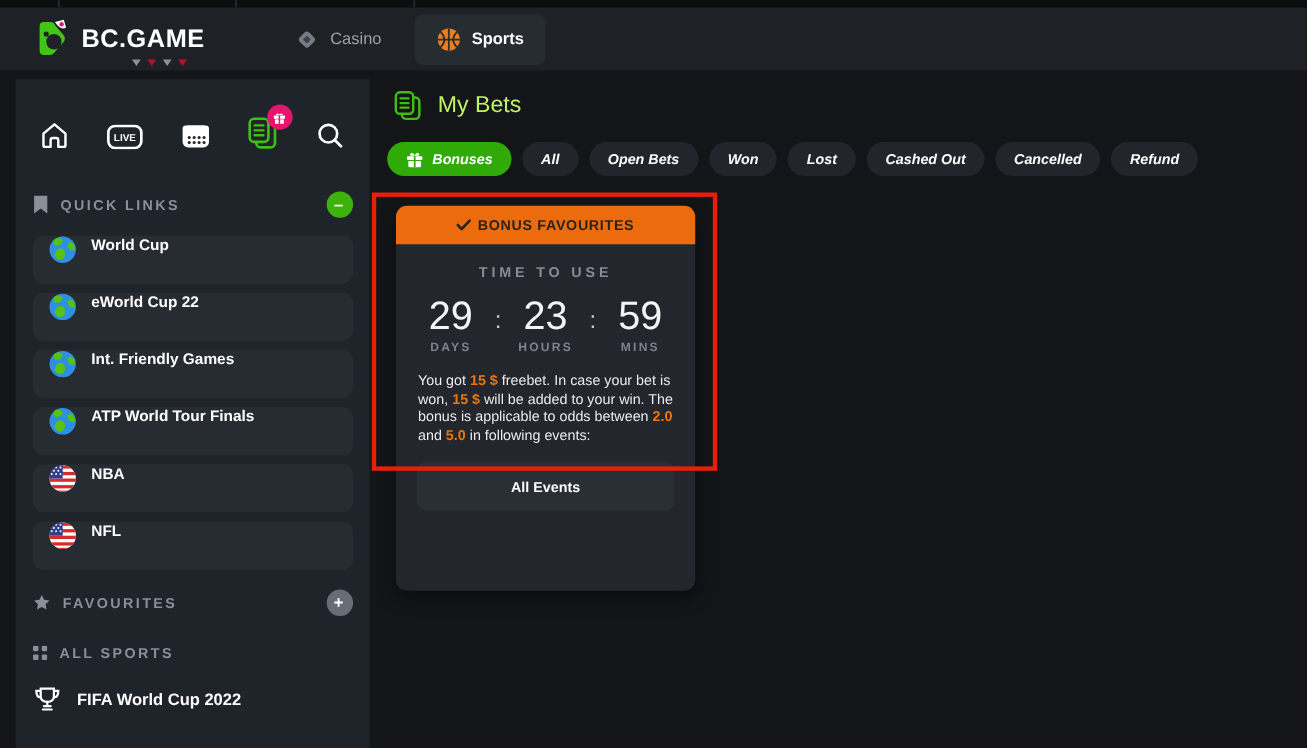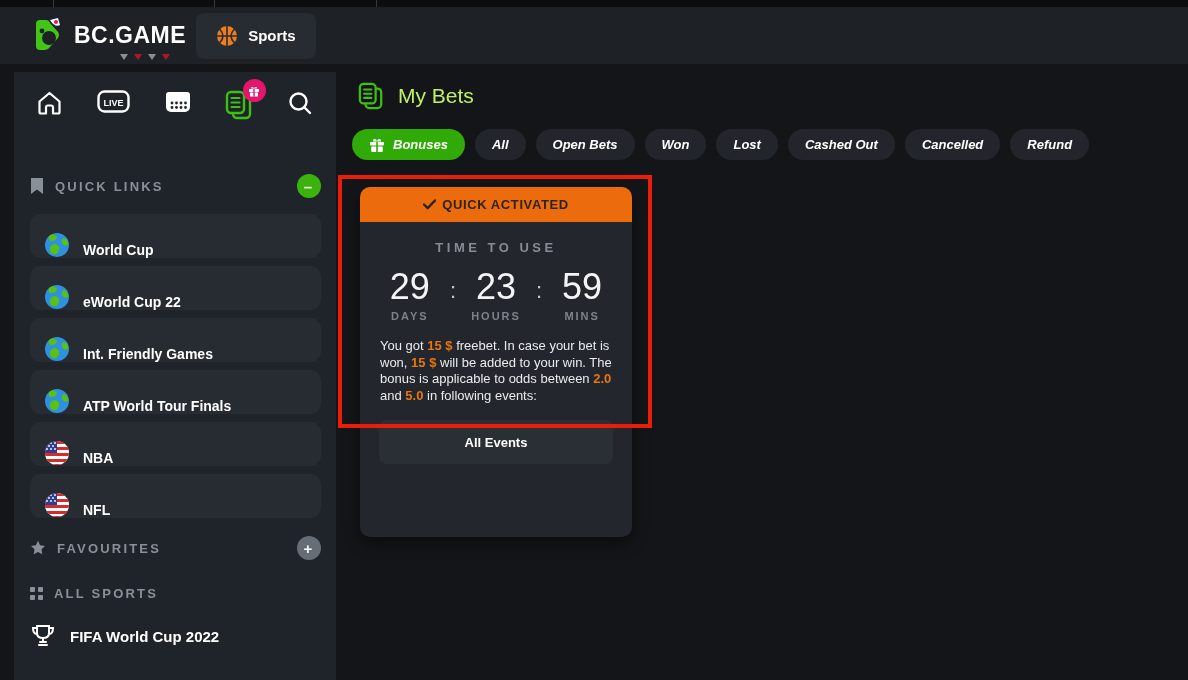--- a/index.html
+++ b/index.html
@@ -25,35 +25,35 @@
   .logo-flags i { width:0; height:0; border-left:4px solid transparent; border-right:4px solid transparent; border-top:6px solid #8a9097; }
   .logo-flags i.red { border-top-color:#b5122f; }
   .top-tab { display:flex; align-items:center; gap:10px; font-size:15px; color:#9aa1a8; cursor:pointer; padding:12px 20px; border-radius:8px; }
   .top-tab.casino { margin-left:62px; }
   .top-tab.active { background:#272c33; color:#fff; font-weight:bold; margin-left:10px; }
   
   .sidebar {
     position:absolute; left:14px; top:72px; width:322px; height:608px;
     background:#1f242b; padding:12px 15px 0 16px;
   }
-  .icon-row { display:flex; justify-content:space-between; align-items:flex-start; padding:6px 8px 0 6px; height:52px; }
+  .icon-row { display:flex; justify-content:space-between; align-items:flex-end; padding:6px 8px 0 6px; height:52px; }
   .icon-btn { position:relative; display:flex; align-items:center; justify-content:center; cursor:pointer; }
   .badge {
     position:absolute; top:-11px; right:-13px; width:23px; height:23px; border-radius:50%;
     background:#e3156c; display:flex; align-items:center; justify-content:center;
   }
   .section-head { display:flex; align-items:center; gap:11px; margin-top:38px; color:#8a9097; font-size:13px; font-weight:bold; letter-spacing:2.2px; }
   .section-head .spacer { flex:1; }
   .round-btn { width:24px; height:24px; border-radius:50%; display:flex; align-items:center; justify-content:center; cursor:pointer; font-size:15px; font-weight:bold; color:#fff; }
   .round-btn.green { background:#3cb30c; }
   .round-btn.gray { background:#676d74; }
   .ql-list { margin-top:16px; }
   .ql-item {
     height:44px; margin-bottom:8px; background:#272b32; border-radius:10px;
-    display:flex; align-items:flex-end; gap:13px; padding:0 14px; cursor:pointer;
+    display:flex; align-items:flex-start; gap:13px; padding:0 14px; cursor:pointer;
   }
   .ql-item .label { font-size:14px; font-weight:bold; color:#fff; }
   .sport-row { display:flex; align-items:center; gap:14px; margin-top:28px; cursor:pointer; }
   .sport-row .label { font-size:15px; font-weight:bold; color:#fff; }
   .sport-row .spacer { flex:1; }
   
   .page-title { position:absolute; left:358px; top:82px; display:flex; align-items:center; gap:14px; }
   .page-title .title { font-size:21px; font-weight:normal; color:#bef264; }
   .filters { position:absolute; left:352px; top:129px; display:flex; gap:10px; }
   .chip {
@@ -112,20 +112,29 @@
         <circle cx="28" cy="6" r="2" fill="#e3156c"></circle>
       </svg>
     </span>
     <span class="logo-text">BC.GAME</span>
     <span class="logo-flags">
       <i></i>
         <i class="red"></i>
         <i></i>
         <i class="red"></i>
     </span>
+  </div>
+  <div class="top-tab casino">
+    <span>
+      <svg width="22" height="22" viewBox="0 0 22 22">
+        <rect x="5" y="5" width="12" height="12" rx="3" transform="rotate(45 11 11)" fill="#757c84"></rect>
+        <rect x="8.5" y="8.5" width="5" height="5" transform="rotate(45 11 11)" fill="#3a4047"></rect>
+      </svg>
+    </span>
+    <span>Casino</span>
   </div>
   <div class="top-tab active">
     <span>
       <svg width="22" height="22" viewBox="0 0 22 22">
         <circle cx="11" cy="11" r="10" fill="#ed7d1d"></circle>
         <path d="M11 1 v20 M1 11 h20 M3.5 4 q7 7 0 14 M18.5 4 q-7 7 0 14" stroke="#272c33" stroke-width="1.6" fill="none"></path>
       </svg>
     </span>
     <span>Sports</span>
   </div>
@@ -418,21 +427,21 @@
     </div>
 </div>
 
 <div class="bonus-card">
   <div class="card-banner">
     <span>
       <svg width="13" height="11" viewBox="0 0 13 11">
           <path d="M1 5.5 L4.7 9.2 L12 1.5" fill="none" stroke="#2a241d" stroke-width="2.4" stroke-linecap="round" stroke-linejoin="round"></path>
         </svg>
     </span>
-    <span>QUICK ACTIVATED</span>
+    <span>BONUS FAVOURITES</span>
   </div>
   <div class="timer-title">TIME TO USE</div>
   <div class="timer">
     <div class="tgroup">
       <span class="tdigits">29</span>
       <span class="tlabel">DAYS</span>
     </div>
     <span class="tsep">:</span>
     <div class="tgroup">
       <span class="tdigits">23</span>

